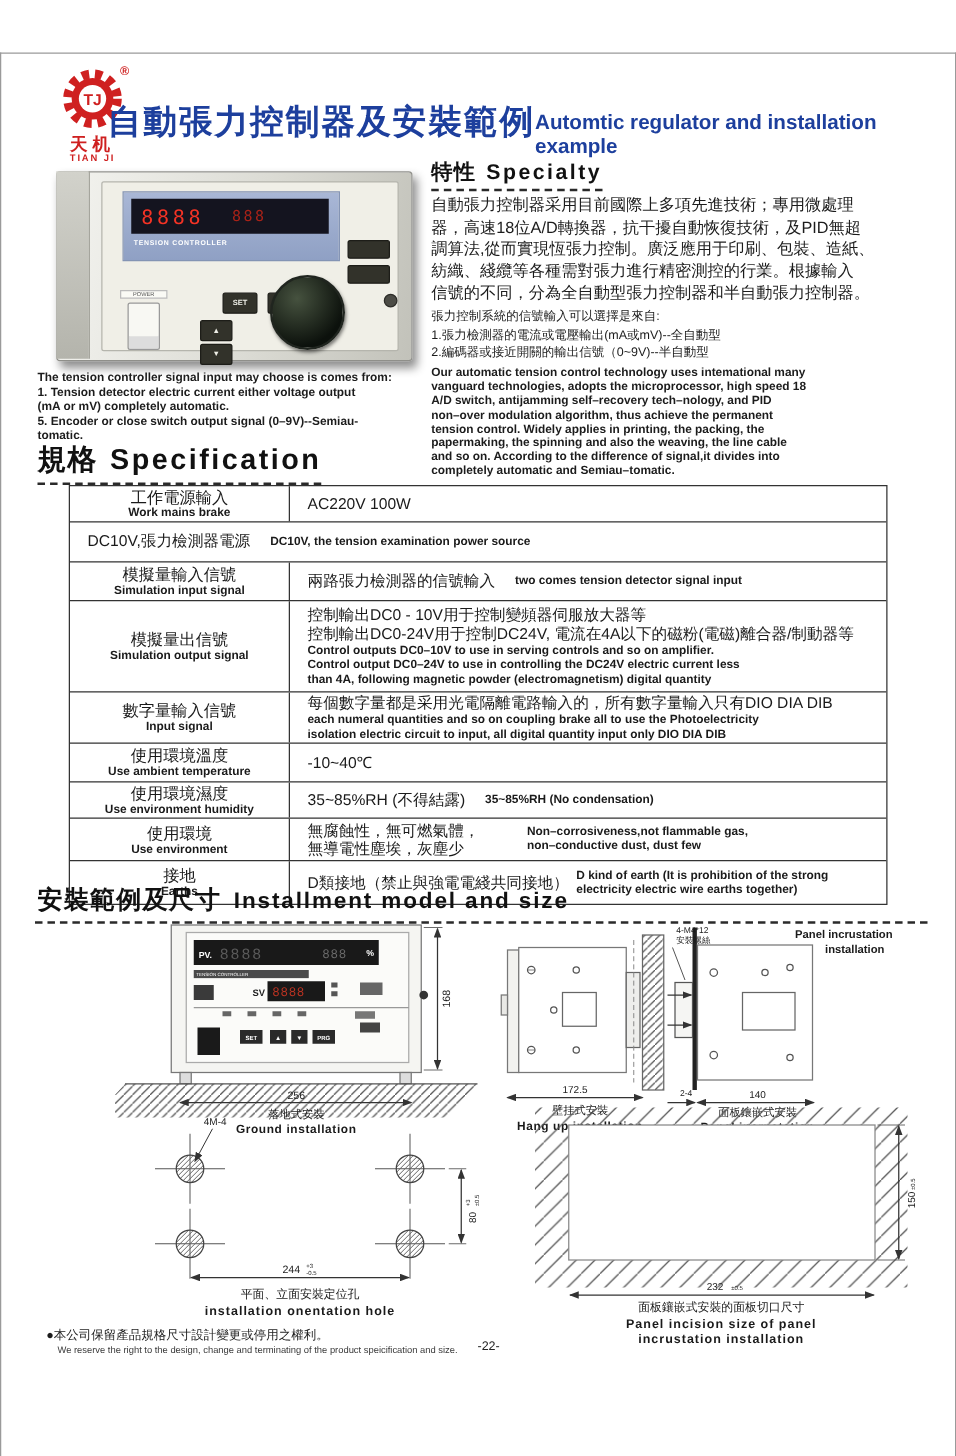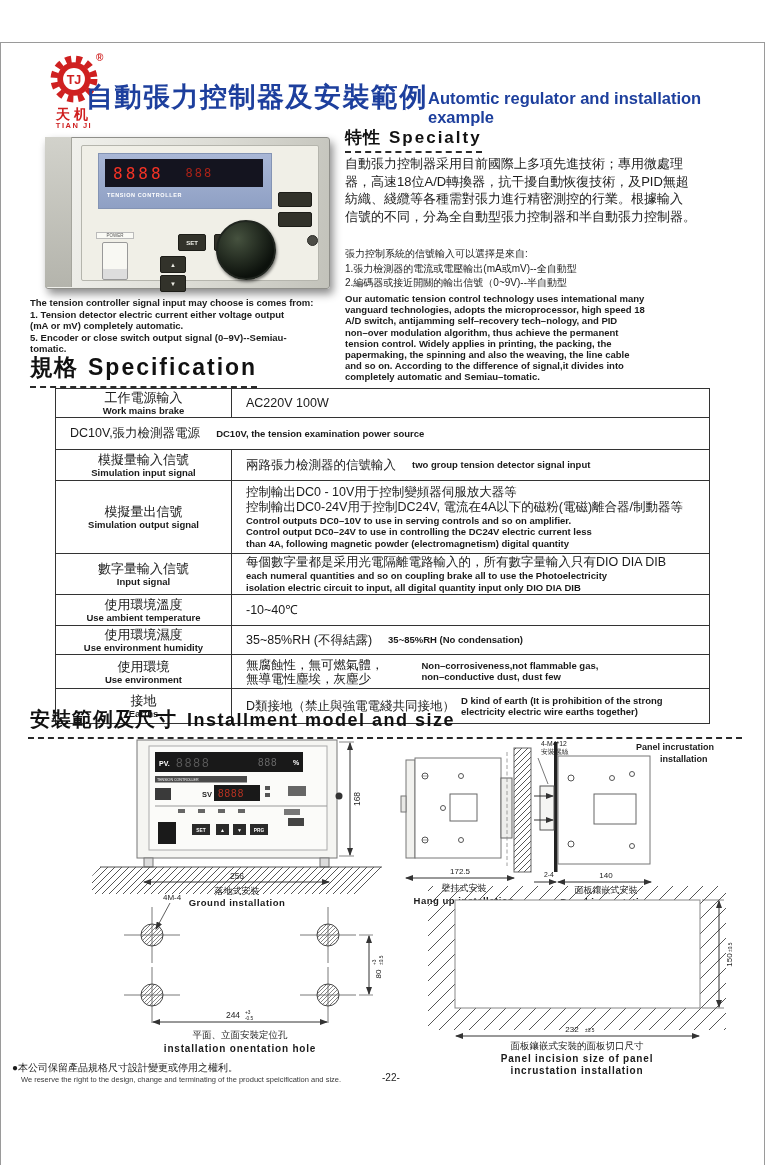--- a/index.html
+++ b/index.html
@@ -75,21 +75,21 @@
 
   
   .h-install{left:30px;top:706px;font-size:20px;font-weight:bold;color:#111;letter-spacing:1px;}
   .h-install .en{font-size:18px;margin-left:10px;letter-spacing:1.5px;}
   .dash-line{left:28px;top:737px;width:714px;border-top:2.5px dashed #2a2a2a;}
 
   svg text{font-family:"Liberation Sans",sans-serif;}
   .svgbox{position:absolute;}
 
   
-  .footer{left:12px;top:1061px;width:480px;}
+  .footer{left:37px;top:1061px;width:480px;}
   .f-cn{font-size:10px;color:#1c1c1c;}
   .f-en{font-size:7.5px;color:#3a3a3a;margin-left:9px;}
   .pageno{left:382px;top:1072px;font-size:10px;color:#222;}
 </style>
 </head>
 <body>
 
 <div class="page">
   <div class="frame"></div>
 
@@ -138,20 +138,21 @@
     <div>5. Encoder or close switch output signal (0–9V)--Semiau-</div>
     <div>tomatic.</div>
   </div>
 
   <div class="abs h-specialty">
     <span>特性</span><span class="en">Specialty</span>
   </div>
   <div class="abs specialty-p1">
     <div>自動張力控制器采用目前國際上多項先進技術；專用微處理</div>
     <div>器，高速18位A/D轉換器，抗干擾自動恢復技術，及PID無超</div>
+    <div>調算法,從而實現恆張力控制。廣泛應用于印刷、包裝、造紙、</div>
     <div>紡織、綫纜等各種需對張力進行精密測控的行業。根據輸入</div>
     <div>信號的不同，分為全自動型張力控制器和半自動張力控制器。</div>
   </div>
   <div class="abs specialty-p2">
     <div>張力控制系統的信號輸入可以選擇是來自:</div>
     <div>1.張力檢測器的電流或電壓輸出(mA或mV)--全自動型</div>
     <div>2.編碼器或接近開關的輸出信號（0~9V)--半自動型</div>
   </div>
   <div class="abs specialty-en">
     <div>Our automatic tension control technology uses intemational many</div>
@@ -187,21 +188,21 @@
       </div>
     </div>
     <div class="srow" style="height:30px;">
       <div class="scell-l">
         <div class="lcn">模擬量輸入信號</div>
         <div class="len">Simulation input signal</div>
       </div>
       <div class="scell-r">
         <div class="hflex">
           <span class="vcn">兩路張力檢測器的信號輸入</span>
-          <span class="vb inlineb">two group tension detector signal input</span>
+          <span class="vb inlineb">two comes tension detector signal input</span>
         </div>
       </div>
     </div>
     <div class="srow" style="height:72px;">
       <div class="scell-l">
         <div class="lcn">模擬量出信號</div>
         <div class="len">Simulation output signal</div>
       </div>
       <div class="scell-r">
         <div class="vcn">控制輸出DC0 - 10V用于控制變頻器伺服放大器等</div>

